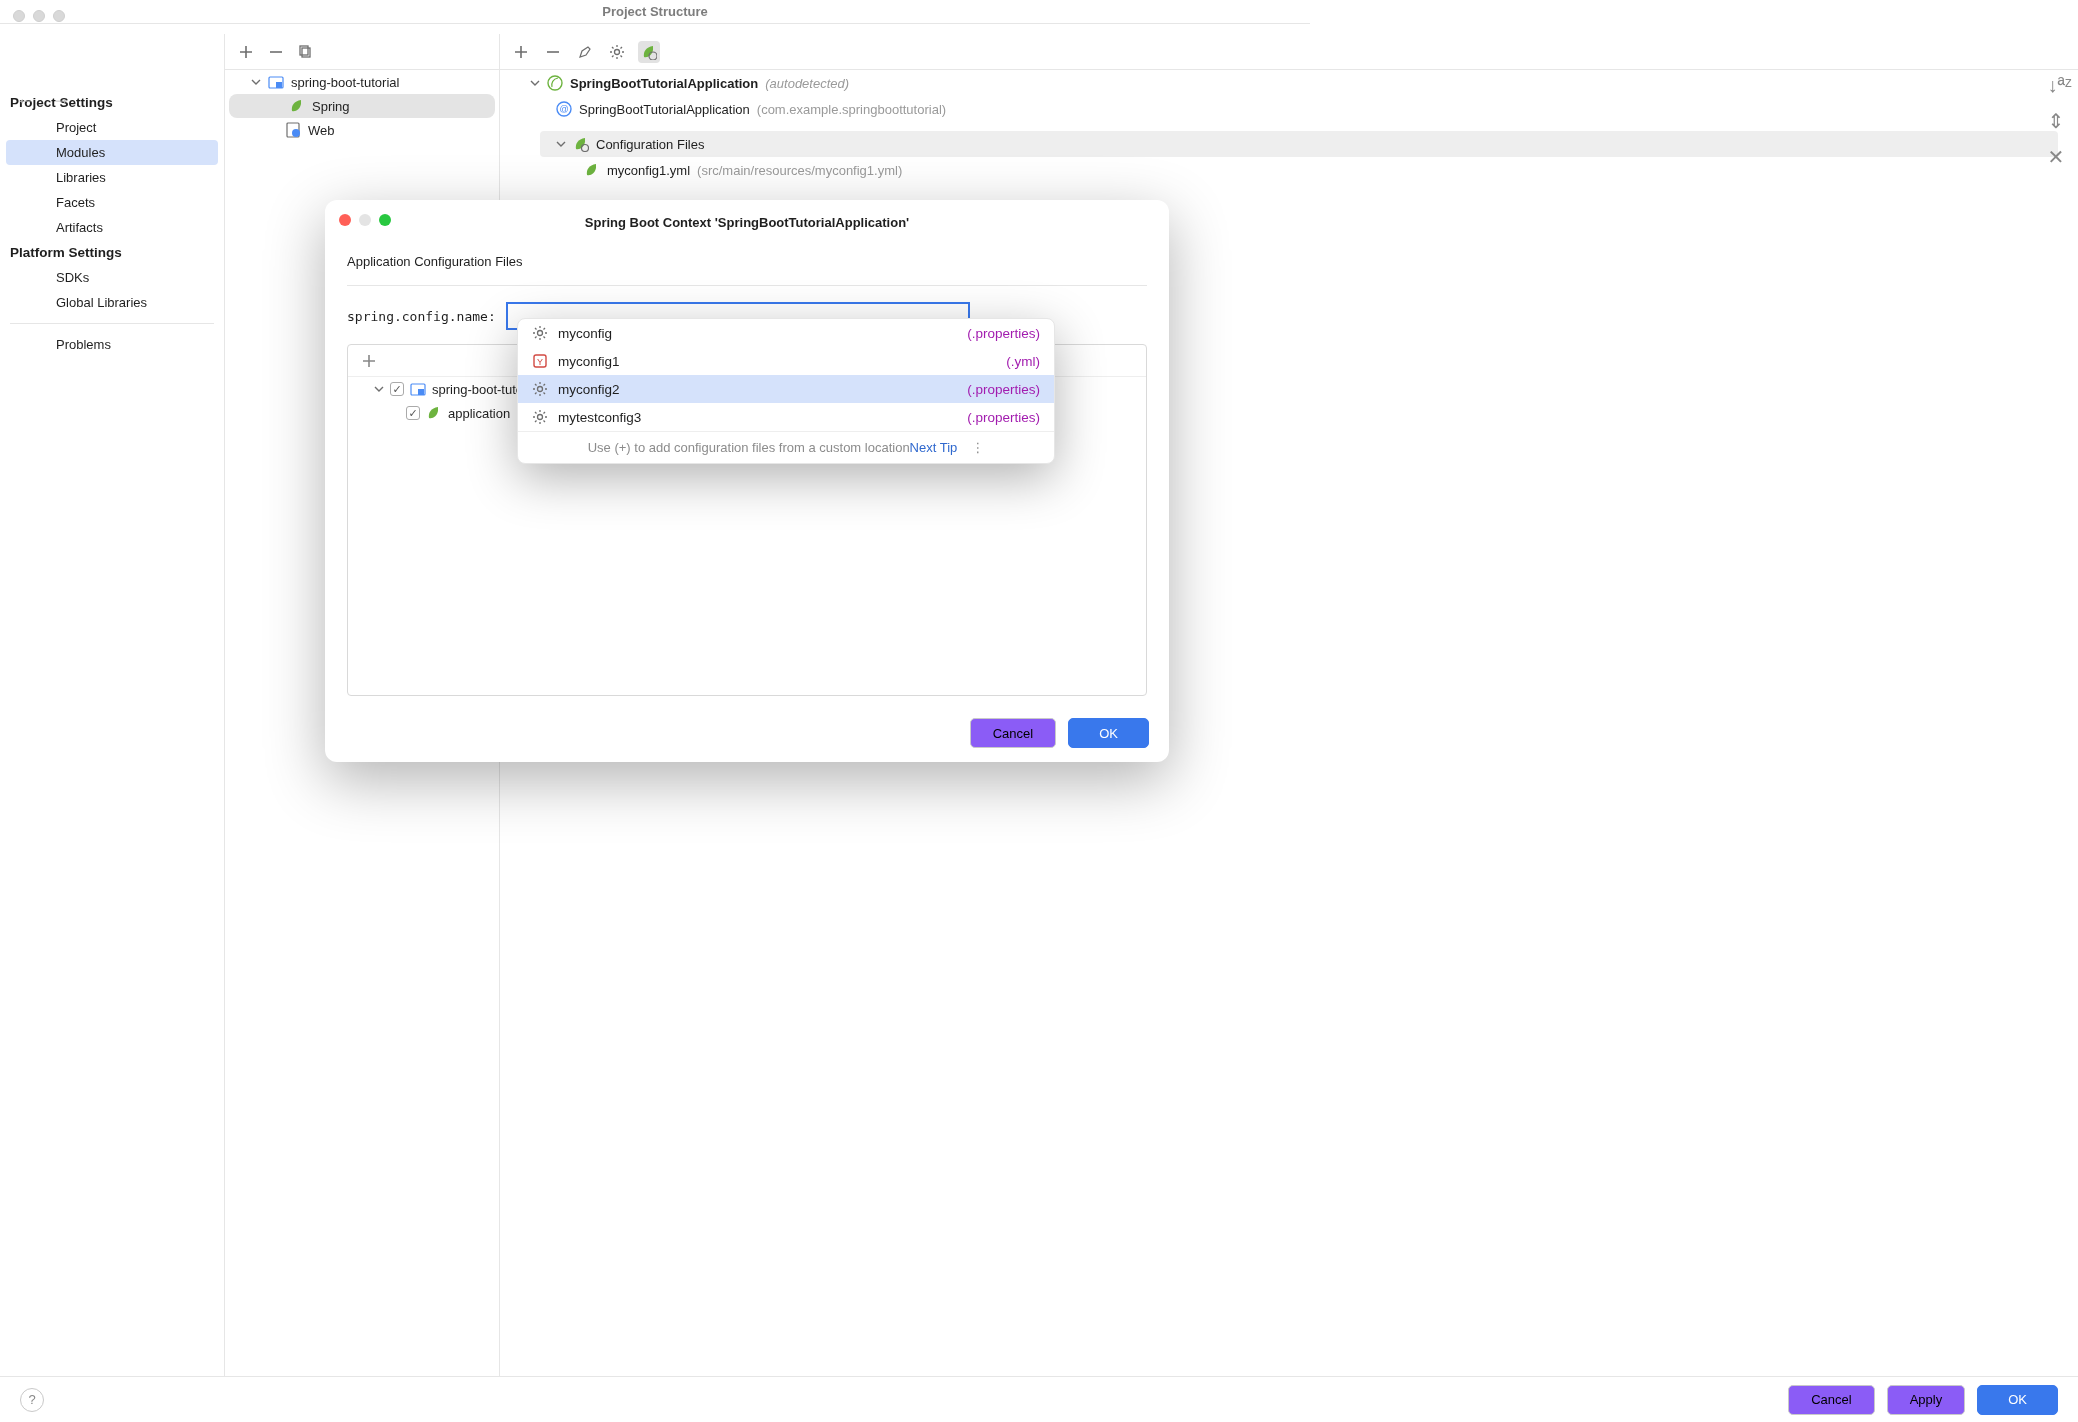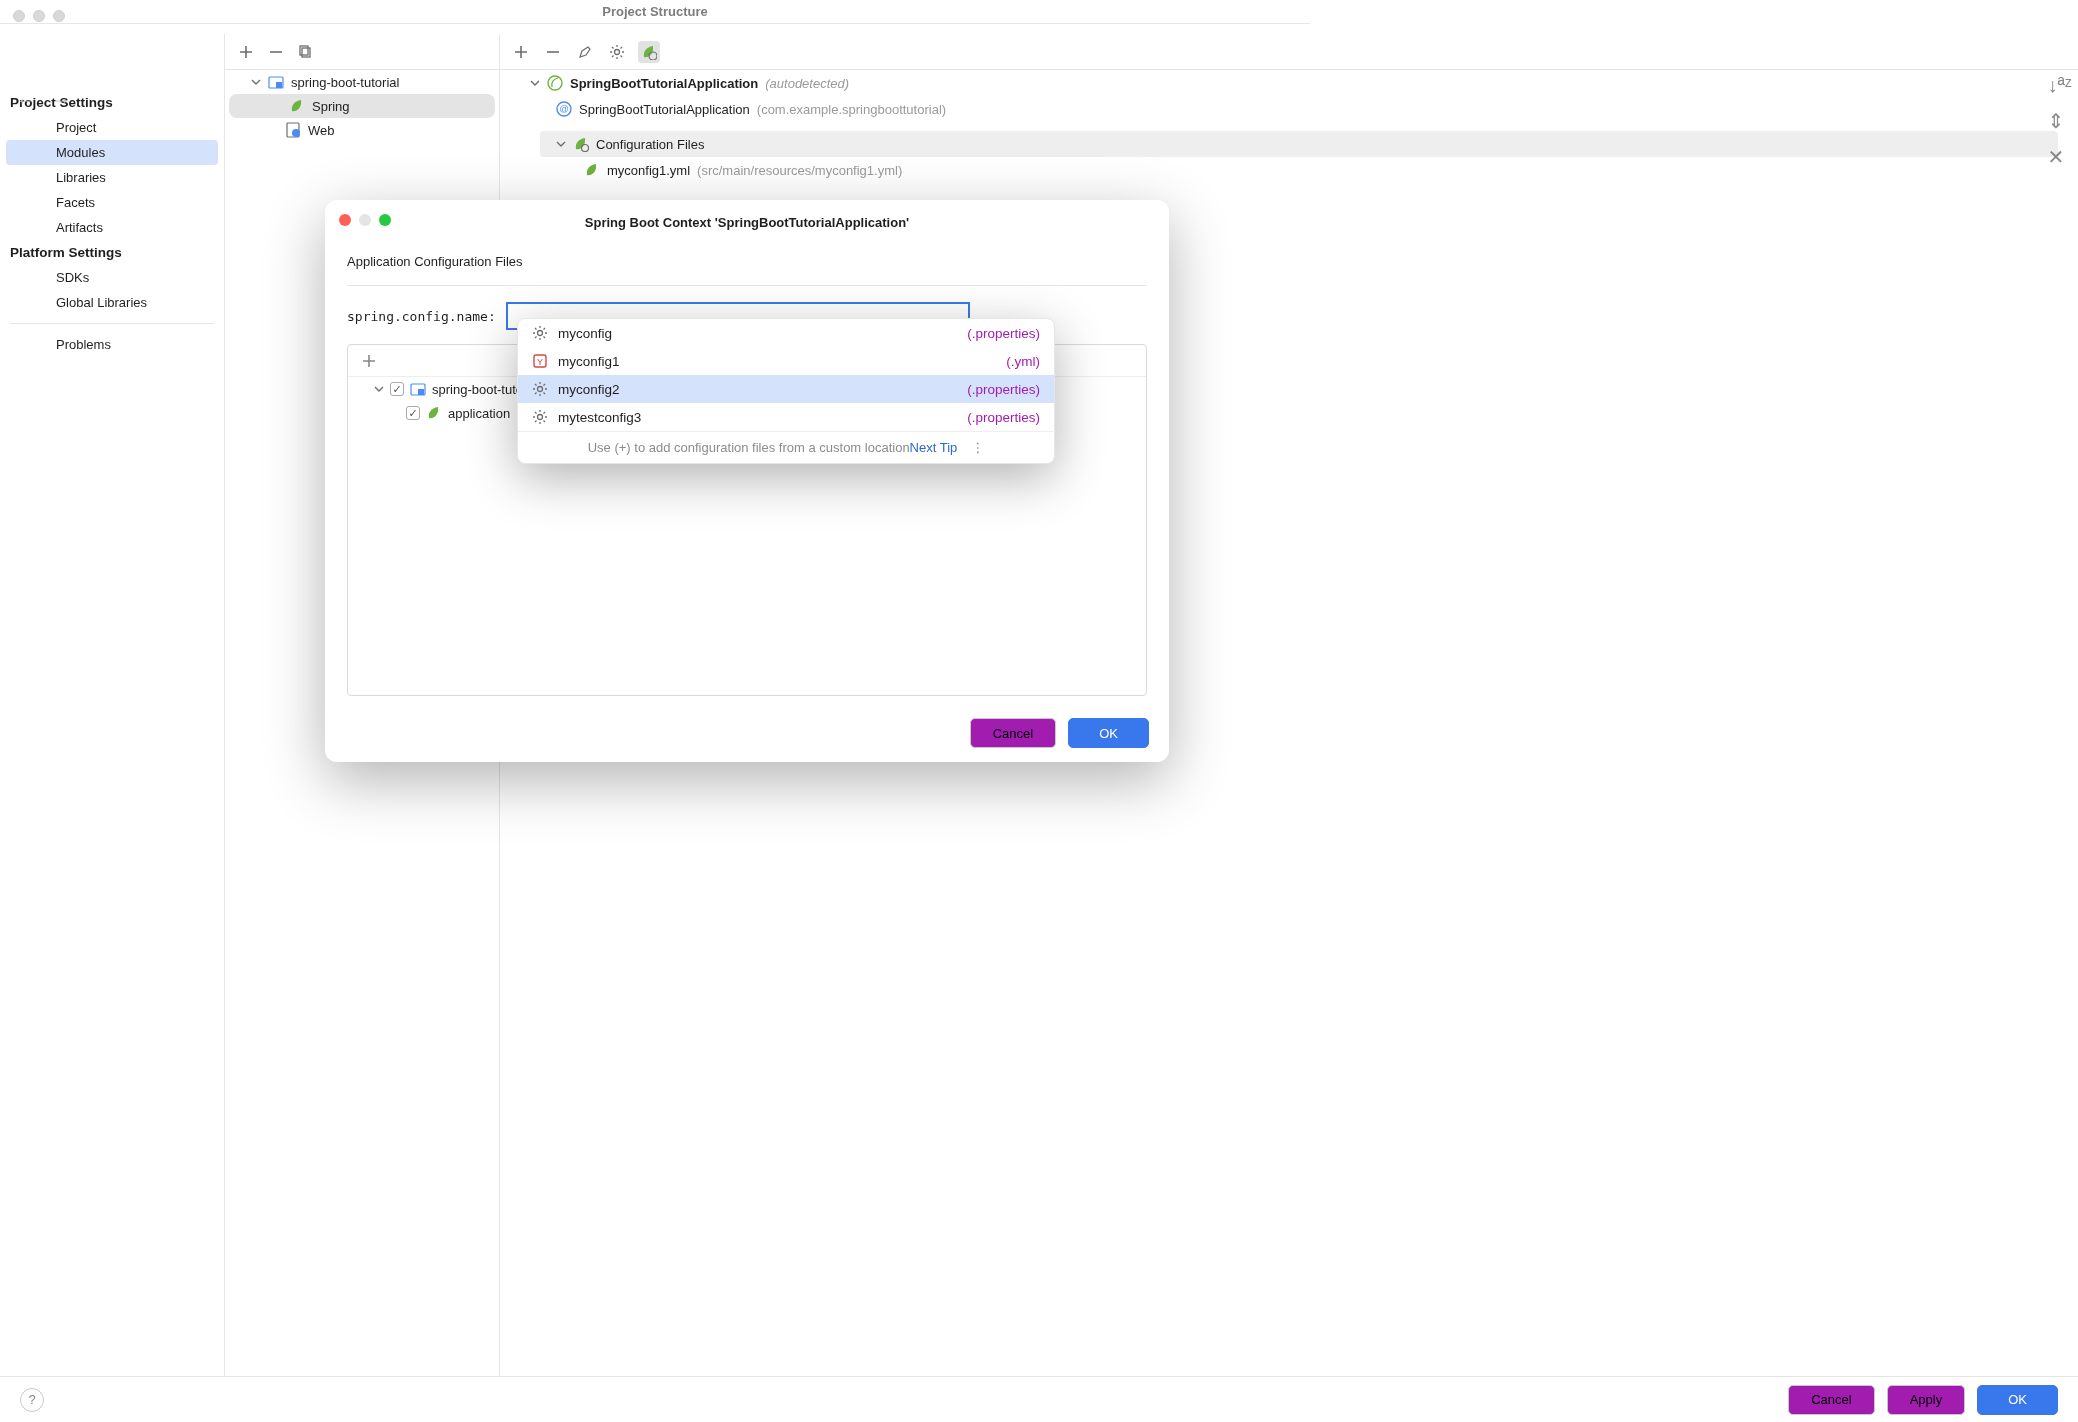--- a/index.html
+++ b/index.html
@@ -63,21 +63,21 @@
     .config-input { width: 464px; height: 28px; border: 2px solid #3978ec; padding: 2px 8px; font-family: "SF Mono", Menlo, monospace; font-size: 13px; outline: none; }
 
     .files-panel { border: 1px solid #d9d9d9; height: 352px; border-radius: 4px; }
     .files-panel-toolbar { height: 32px; border-bottom: 1px solid #eee; display:flex; align-items:center; padding-left:10px; color:#888; }
     .file-tree-row { display:flex; align-items:center; gap:6px; padding: 4px 10px; font-size:13px; }
     .file-tree-row.l1 { padding-left: 26px; }
     .file-tree-row.l2 { padding-left: 58px; }
     .checkbox { width: 14px; height: 14px; border: 1px solid #aaa; border-radius: 3px; display:flex; align-items:center; justify-content:center; font-size:11px; color:#555; }
 
     .modal-footer { position: absolute; bottom: 14px; right: 20px; display: flex; gap: 12px; }
-    .btn { height: 30px; padding: 12px 22px; border-radius: 5px; font-size: 13px; display:flex; align-items:center; border: 1px solid #c9c9c9; background: #a21caf; cursor: pointer; }
+    .btn { height: 30px; padding: 12px 22px; border-radius: 5px; font-size: 13px; display:flex; align-items:center; border: 1px solid #c9c9c9; background: #8b5cf6; cursor: pointer; }
     .btn.primary { background: #3978ec; color: #fff; border-color: #3978ec; padding: 0 30px; }
 
     
     .autocomplete { position: absolute; left: 517px; top: 318px; width: 538px; background: #fff; border-radius: 8px; box-shadow: 0 14px 50px rgba(0,0,0,0.30); overflow: hidden; border: 1px solid #e6e6e6; }
     .ac-row { display:flex; align-items:center; justify-content:space-between; padding: 6px 14px; font-size: 13.5px; }
     .ac-row.selected { background: #d5e2fb; }
     .ac-left { display:flex; align-items:center; gap:10px; }
     .ac-ext { color: #a21caf; margin-left: 8px; }
     .ac-footer { height: 32px; display:flex; align-items:center; justify-content:center; padding: 0 14px; color:#8c8c8c; border-top:1px solid #eee; font-size:13px; }
     .next-tip { color: #2f68ce; }

